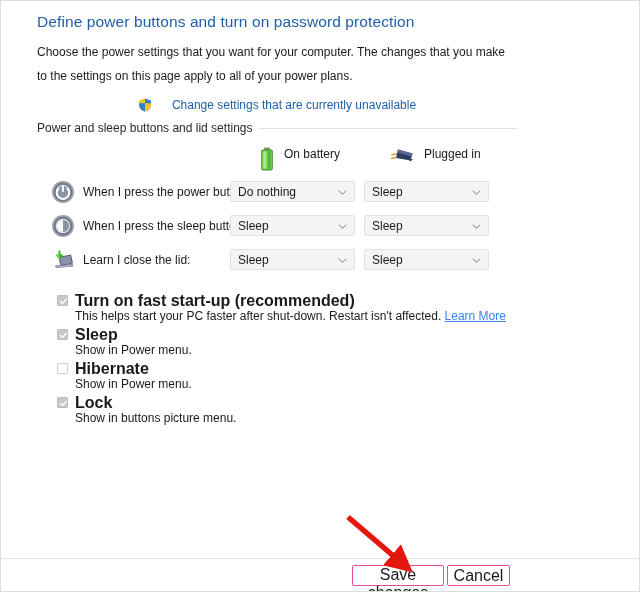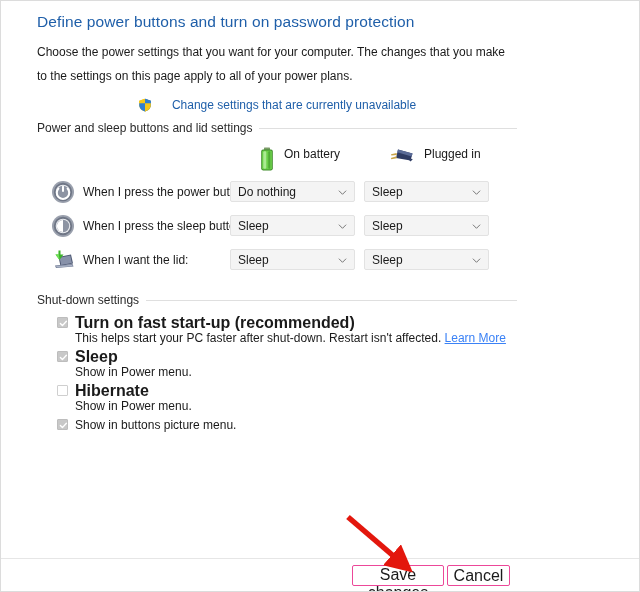--- a/index.html
+++ b/index.html
@@ -347,42 +347,38 @@
 
       <div class="srow">
         <svg class="ic" viewBox="0 0 24 24">
           <path d="M7.5 9 L20 6.5 L22 15.5 L9.5 18 Z" fill="#4a5570"></path>
           <path d="M8.6 9.8 L19.3 7.6 L20.9 14.9 L10.2 17.1 Z" fill="#8892aa"></path>
           <path d="M4 17.5 L21.5 16 L22.5 18.6 L5 20 Z" fill="#6b7590"></path>
           <path d="M5 18.1 L21.3 16.8 L21.8 18.2 L5.6 19.4 Z" fill="#aab3c6"></path>
           <path d="M7.5 2.5 L7.5 6.5 L4.5 6.5 L8.5 12 L12.5 6.5 L9.5 6.5 L9.5 2.5 Z" fill="#3BB12A"></path>
           <path d="M7.5 2.5 L7.5 6.5 L4.5 6.5 L8.5 12 Z" fill="#6FE055"></path>
         </svg>
-        <span class="lbl">When I want the lid:</span>
+        <span class="lbl">Learn I close the lid:</span>
         <div class="dd dd-battery">
           <span class="val">Sleep</span>
           <svg class="chev" viewBox="0 0 10 10">
             <path d="M1 3 L5 7 L9 3" fill="none" stroke="#6a6a6a" stroke-width="1"></path>
           </svg>
         </div>
         <div class="dd dd-plugged">
           <span class="val">Sleep</span>
           <svg class="chev" viewBox="0 0 10 10">
             <path d="M1 3 L5 7 L9 3" fill="none" stroke="#6a6a6a" stroke-width="1"></path>
           </svg>
         </div>
       </div>
 
     </div>
 
     <div class="shutdown">
-      <div class="section-head">
-        <span>Shut-down settings</span>
-        <span class="rule"></span>
-      </div>
 
       <div style="margin-top:8px;">
 
         <div class="opt">
           <span class="cb checked">
             <svg class="tick" viewBox="0 0 9 9">
               <path d="M1.4 4.6 L3.4 6.6 L7.4 2.2" fill="none" stroke="#ffffff" stroke-width="1.4" stroke-linecap="round" stroke-linejoin="round"></path>
             </svg>
           </span>
           <div class="opt-title">Turn on fast start-up (recommended)</div>
@@ -407,20 +403,21 @@
           <div class="opt-title">Hibernate</div>
           <div class="opt-desc">Show in Power menu.</div>
         </div>
 
         <div class="opt">
           <span class="cb checked">
             <svg class="tick" viewBox="0 0 9 9">
               <path d="M1.4 4.6 L3.4 6.6 L7.4 2.2" fill="none" stroke="#ffffff" stroke-width="1.4" stroke-linecap="round" stroke-linejoin="round"></path>
             </svg>
           </span>
+          <div class="opt-title">Lock</div>
           <div class="opt-desc">Show in buttons picture menu.</div>
         </div>
 
       </div>
     </div>
 
   </div>
 
   <div class="footer-rule"></div>
   <div class="footer">

